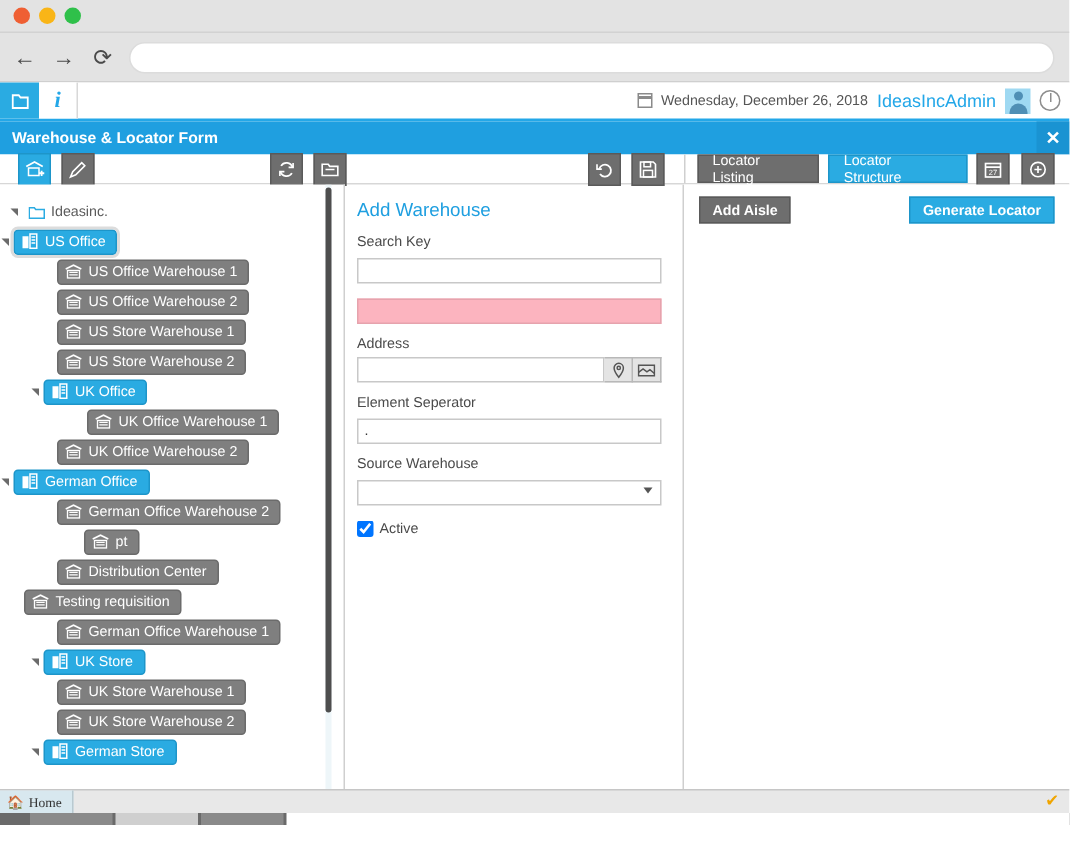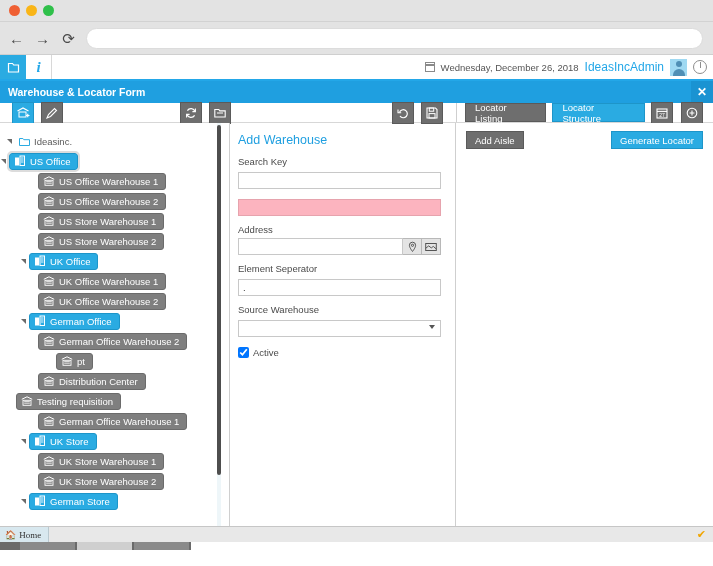--- a/index.html
+++ b/index.html
@@ -375,20 +375,21 @@
   
   .locator-panel {
     flex: 1;
     background: #ffffff;
     padding: 8px 10px;
     position: relative;
   }
   .loc-row {
     display: flex;
     align-items: flex-start;
+    font-weight: bold;
   }
   .btn-gray {
     height: 18px;
     padding: 0 8px;
     background: #6e6e6e;
     border: 1px solid #5a5a5a;
     color: #ffffff;
     font-size: 9.5px;
     display: flex; align-items: center;
     cursor: pointer;
@@ -640,21 +641,21 @@
               <span class="ic-building">
                 <svg width="12" height="12" viewBox="0 0 12 12">
                   <rect x="1" y="2.5" width="4" height="8" fill="#fff"></rect>
                   <rect x="6" y="1" width="4.5" height="9.5" fill="none" stroke="#fff" stroke-width="1"></rect>
                   <path d="M7 3h2.5M7 5h2.5M7 7h2.5" stroke="#fff" stroke-width="0.9"></path>
                 </svg>
               </span>
               <span>UK Office</span>
             </span>
           </div>
-          <div class="tree-row" style="padding-left: 38px;">
+          <div class="tree-row" style="padding-left: 58px;">
             <span class="node-chip warehouse">
               <span class="ic-warehouse">
                 <svg width="12" height="12" viewBox="0 0 12 12">
                   <path d="M0.8 4.3 L6 1.8 L11.2 4.3" fill="none" stroke="#fff" stroke-width="1"></path>
                   <rect x="2" y="5.3" width="8" height="5" fill="none" stroke="#fff" stroke-width="0.9"></rect>
                   <path d="M3.2 6.6h5.6M3.2 8.2h5.6" stroke="#fff" stroke-width="0.8"></path>
                 </svg>
               </span>
               <span>UK Office Warehouse 1</span>
             </span>
@@ -664,21 +665,21 @@
               <span class="ic-warehouse">
                 <svg width="12" height="12" viewBox="0 0 12 12">
                   <path d="M0.8 4.3 L6 1.8 L11.2 4.3" fill="none" stroke="#fff" stroke-width="1"></path>
                   <rect x="2" y="5.3" width="8" height="5" fill="none" stroke="#fff" stroke-width="0.9"></rect>
                   <path d="M3.2 6.6h5.6M3.2 8.2h5.6" stroke="#fff" stroke-width="0.8"></path>
                 </svg>
               </span>
               <span>UK Office Warehouse 2</span>
             </span>
           </div>
-          <div class="tree-row" style="padding-left: 20px;">
+          <div class="tree-row" style="">
             <span class="tree-arrow open"></span>
             <span class="node-chip office">
               <span class="ic-building">
                 <svg width="12" height="12" viewBox="0 0 12 12">
                   <rect x="1" y="2.5" width="4" height="8" fill="#fff"></rect>
                   <rect x="6" y="1" width="4.5" height="9.5" fill="none" stroke="#fff" stroke-width="1"></rect>
                   <path d="M7 3h2.5M7 5h2.5M7 7h2.5" stroke="#fff" stroke-width="0.9"></path>
                 </svg>
               </span>
               <span>German Office</span>

